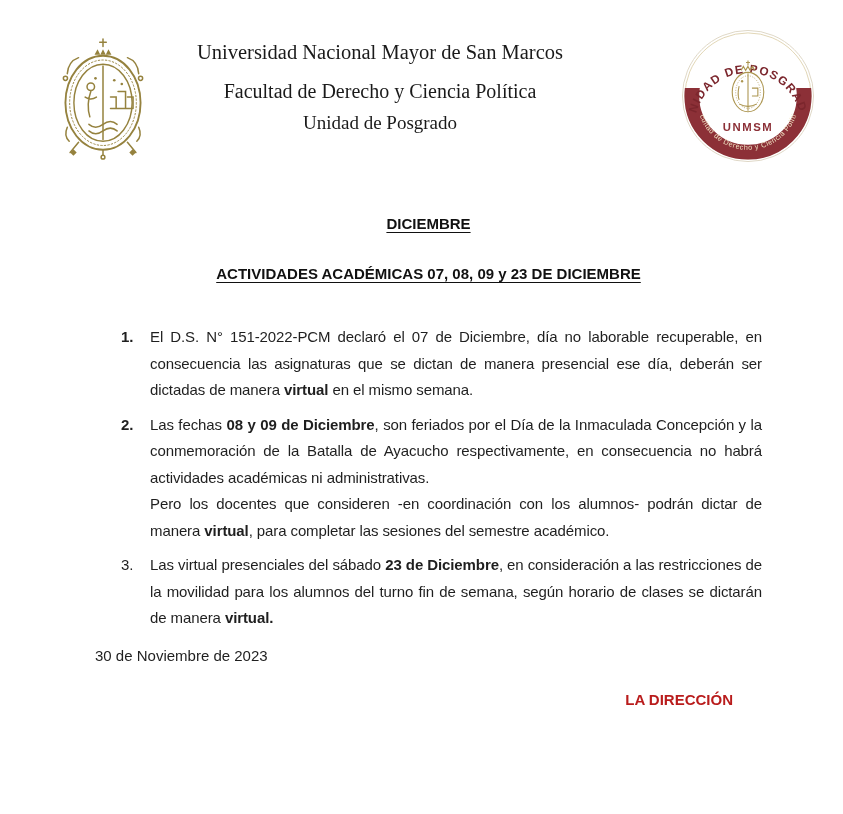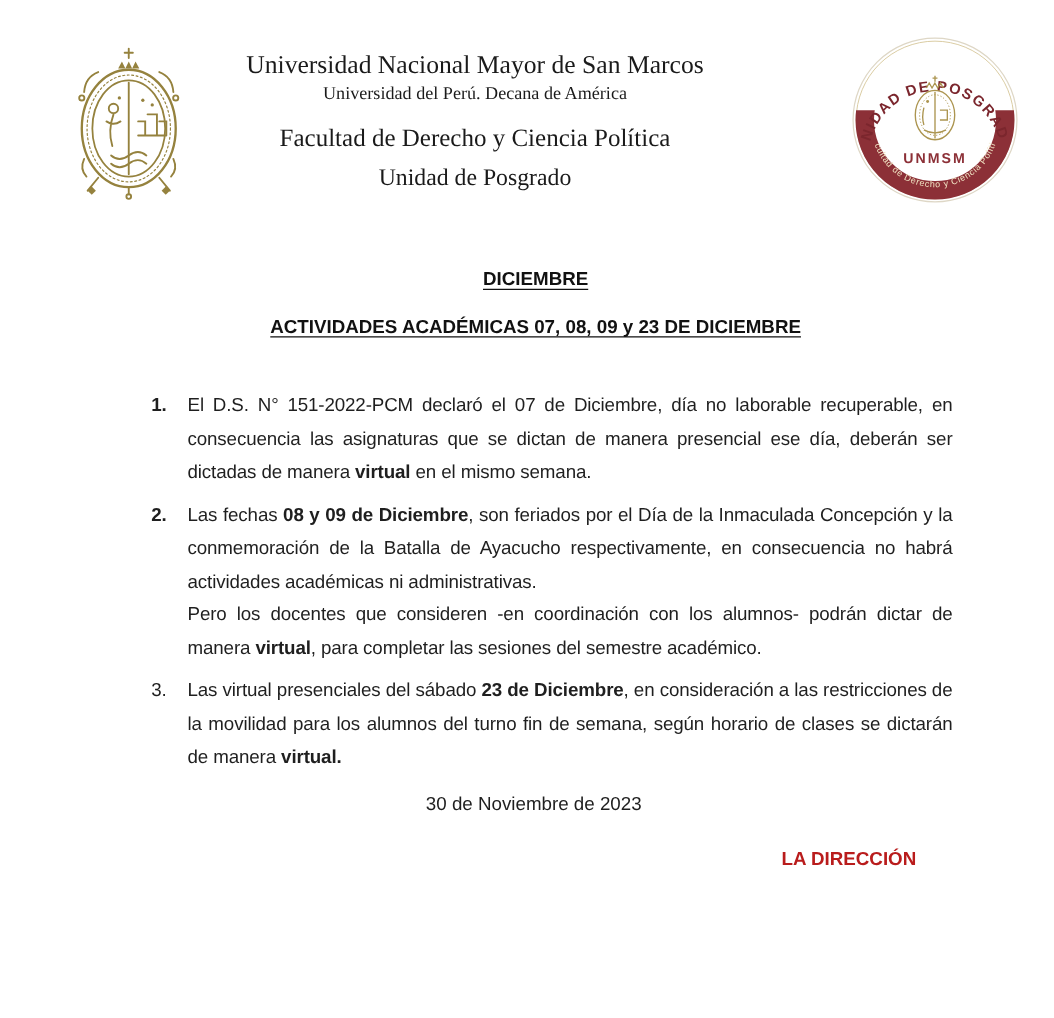--- a/index.html
+++ b/index.html
@@ -29,27 +29,27 @@
   .band{stroke:var(--badge-maroon,#8c3037);}
   .arc-top-text{fill:var(--badge-dark-text,#7b262d);font-family:"Liberation Sans",sans-serif;font-weight:bold;font-size:12px;letter-spacing:1.3px;}
   .arc-bottom-text{fill:var(--badge-cream-text,#f0e2c2);font-family:"Liberation Sans",sans-serif;font-size:7.3px;letter-spacing:.55px;}
   .unmsm-text{fill:var(--badge-maroon,#8c3037);font-family:"Liberation Sans",sans-serif;font-weight:bold;font-size:11.5px;letter-spacing:1.6px;}
   
   .content{padding:216px 81px 0 95px;}
   .h-main,.h-sub{
     margin:0;text-align:center;font-size:15px;line-height:16px;
     font-weight:bold;color:#111;
   }
-  .h-sub{margin-top:22px;}
+  .h-sub{margin-top:34px;}
   .h-main span,.h-sub span{text-decoration:underline;text-underline-offset:3px;}
   .notice-list{margin-top:42px;}
   .item{display:flex;margin-bottom:8px;font-size:15px;line-height:26.5px;letter-spacing:-.1px;}
   .item-marker{flex:none;margin-left:26px;width:29px;}
   .item-text{flex:1;text-align:justify;}
-  .date-line{margin-top:14px;text-align:center;font-size:15px;line-height:20px;margin-right:3px;}
+  .date-line{margin-top:14px;text-align:left;font-size:15px;line-height:20px;margin-right:3px;}
   .signature-line{margin-top:24px;text-align:right;font-size:15px;line-height:20px;font-weight:bold;margin-right:29px;color:#b91c1c;}
 </style>
 </head>
 <body>
 
 <div class="page">
 
   <header>
 
     <svg class="seal" viewBox="0 0 100 132" aria-hidden="true">
@@ -81,21 +81,20 @@
         <path d="M24 112 l-9 11 M76 112 l9 11"></path>
         <path class="gold-fill" d="M15 123 l3.5 3.5 3.5-3.5 -3.5-3.5 z"></path>
         <path class="gold-fill" d="M85 123 l-3.5 3.5 -3.5-3.5 3.5-3.5 z"></path>
         <path d="M50 120 v6"></path>
         <circle cx="50" cy="128" r="2"></circle>
       </g>
     </svg>
 
     <div class="header-text">
       <div class="university">Universidad Nacional Mayor de San Marcos</div>
-      <div class="motto">Universidad del Perú. Decana de América</div>
       <div class="faculty">Facultad de Derecho y Ciencia Política</div>
       <div class="unit">Unidad de Posgrado</div>
     </div>
 
     <svg class="badge" viewBox="0 0 140 140" aria-hidden="true">
       <defs>
         <clipPath id="lowerHalf">
             <rect x="0" y="62" width="140" height="78"></rect>
           </clipPath>
         <path id="arcTop" d="M 18 86 A 54 54 0 0 1 122 86" fill="none"></path>

